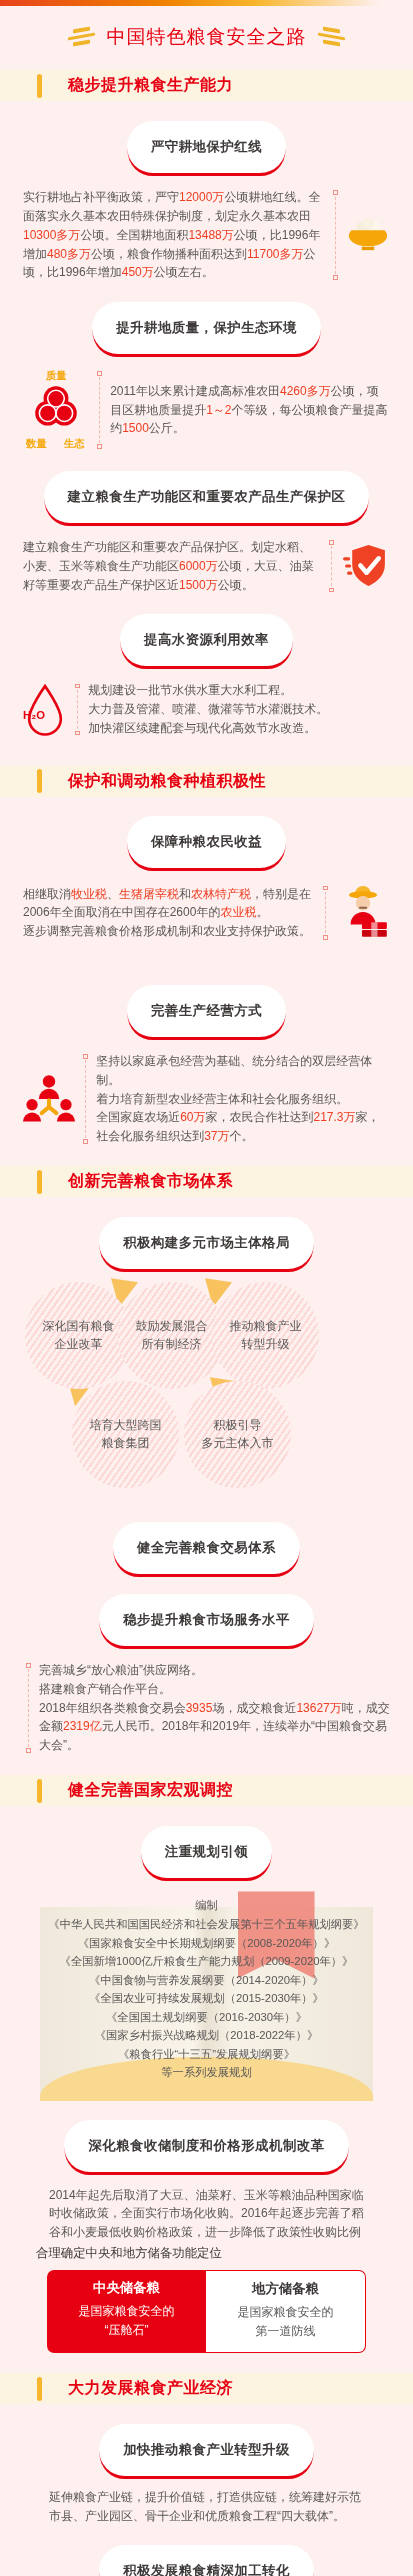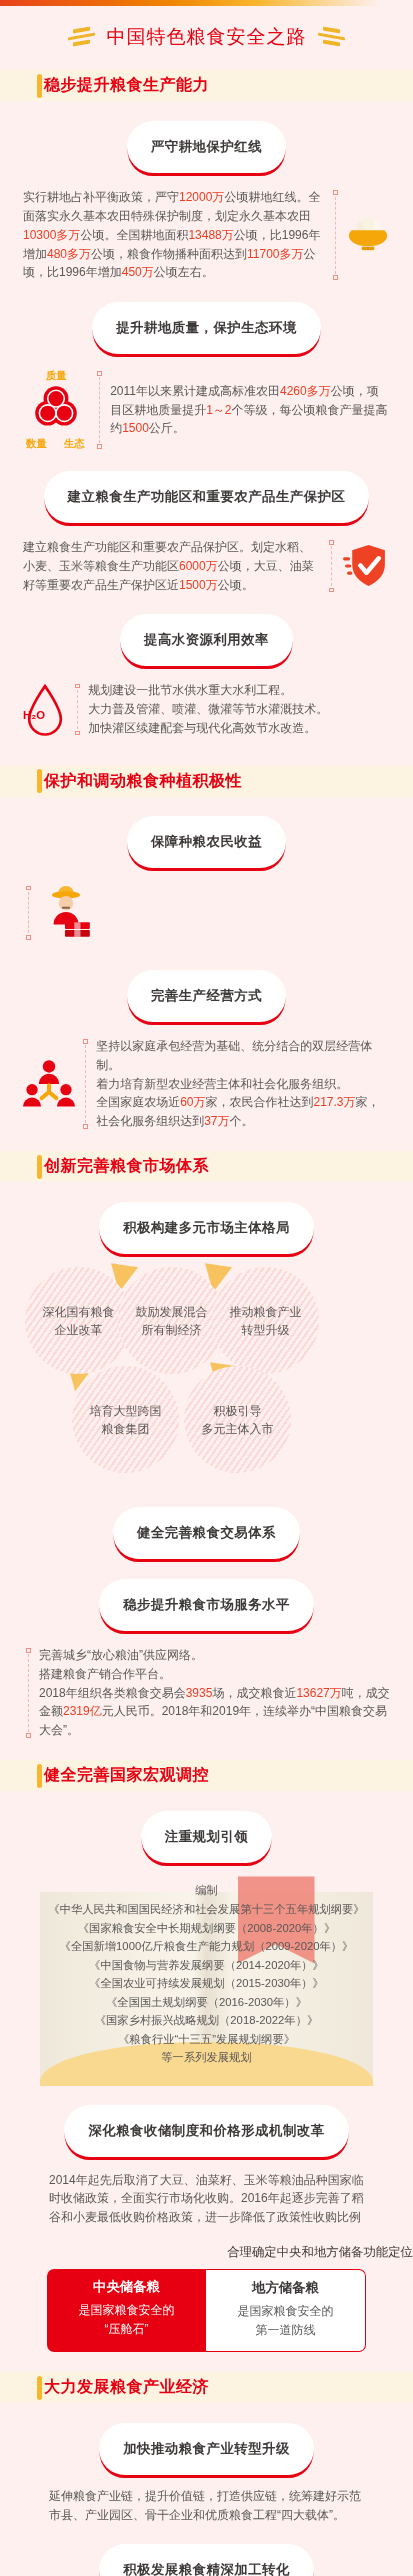--- a/index.html
+++ b/index.html
@@ -18,21 +18,21 @@
   .deco-r{ transform:skewY(10deg); }
 
   
   .intro{ margin:15.5px 26px 0; padding:12.4px 17.5px; font-size:12.4px; line-height:1.72; color:#595757;
           background:repeating-linear-gradient(180deg,#fbe4e1 0 1px,#fdf1ef 1px 4.1px); }
   .hl{ color:#ee3d23; }
 
   
   .band{ position:relative; margin-top:20.6px; height:31px; background:#fdf3e1; display:flex; align-items:center; }
   .band-bar{ position:absolute; left:37px; top:3.6px; bottom:3.6px; width:4.6px; border-radius:2.6px; background:#f8b62d; }
-  .band-label{ margin-left:44px; color:#e60012; font-size:16px; font-weight:bold; letter-spacing:0.5px; }
+  .band-label{ margin-left:68px; color:#e60012; font-size:16px; font-weight:bold; letter-spacing:0.5px; }
 
   
   .pill{ position:relative; margin:19.6px auto 0; width:fit-content; max-width:361px; background:#fff;
          border-radius:515px; padding:17px 24px; box-shadow:0 3.6px 0 -0.5px #e60012; }
   .pill-label{ font-size:13.4px; font-weight:bold; color:#3e3a39; letter-spacing:0.5px; }
 
   
   .row{ position:relative; display:flex; align-items:center; margin:15.5px 23px 0; gap:5.2px; }
   .para{ font-size:12px; color:#595757; line-height:1.56; white-space:pre-line; flex:1; position:relative; z-index:2; }
   .conn{ align-self:stretch; display:flex; flex-direction:column; align-items:center; padding:2.1px 3.1px; }
@@ -49,35 +49,35 @@
   .ring-lbl.r{ left:41px; bottom:0; }
 
   .h2o-wrap{ position:relative; width:44px; flex:0 0 auto; }
   .h2o-text{ position:absolute; left:0; right:12px; top:27px; text-align:left; color:#e60012; font-size:11.3px; font-weight:bold; }
 
   
   .bubbles{ position:relative; height:219px; margin-top:7.2px; }
   .bubble{ position:absolute; width:107px; height:107px; border-radius:50%; padding:12.4px; z-index:1;
            background:repeating-linear-gradient(125deg,#fad9d6 0 2.1px,#fdf0ee 2.1px 5.2px);
            display:flex; align-items:center; justify-content:center; text-align:center;
-           color:#595757; font-size:12px; line-height:1.5; white-space:pre-line; }
+           color:#595757; font-size:12px; line-height:1.5; white-space:pre-line;font-family:Liberation Mono, monospace; }
   .tail{ position:absolute; width:27px; height:29px; background:#f8c35f; clip-path:polygon(0 0,100% 14%,30% 100%); z-index:0; }
 
   
   .book{ position:relative; width:350px; margin:11.3px auto 0; padding:7.2px 10.3px 23px; }
   .book-pages{ position:absolute; left:8.2px; right:8.2px; top:17.5px; bottom:7.2px;
                background:linear-gradient(90deg,#efe8da 0%,#f9f4ea 46%,#e8e0d1 50%,#f7f2e7 58%,#efe8da 100%); }
   .book-ribbon{ position:absolute; top:2.1px; right:67px; width:77px; height:87px; background:#ee8376; opacity:.85;
                 clip-path:polygon(0 0,100% 0,100% 100%,50% 78%,0 100%); }
   .book-base{ position:absolute; left:8.2px; right:8.2px; bottom:4.1px; height:44px; background:#f8d98f;
               border-radius:48% 48% 0 0 / 90% 90% 0 0; }
   .book-lines{ position:relative; z-index:2; text-align:center; font-size:11.3px; color:#595757; line-height:1.64; white-space:pre-line; }
 
   
-  .res-caption{ margin-top:17px; text-align:right; font-size:12.4px; color:#3e3a39; }
+  .res-caption{ margin-top:3px; text-align:left; font-size:12.4px; color:#3e3a39;padding-left:36px; }
   .res-table{ display:flex; width:319px; margin:8.2px auto 0; }
   .res-card{ flex:1; padding:9.3px 7.2px 11.3px; text-align:center; }
   .res-left{ background:#e60012; color:#fff; border-radius:7.2px 0 0 7.2px; }
   .res-right{ background:#fff; border:1.5px solid #e60012; border-left:none; border-radius:0 7.2px 7.2px 0; color:#595757; }
   .res-h{ font-size:13.4px; font-weight:bold; margin-bottom:5.2px; }
   .res-right .res-h{ color:#3e3a39; }
   .res-b{ font-size:12px; line-height:1.55; white-space:pre-line; }
 </style>
 </head>
 <body>
@@ -184,40 +184,42 @@
 加快灌区续建配套与现代化高效节水改造。</span></div>
   </div>
 
   <div class="band" style="margin-top:28px">
     <span class="band-bar"></span>
     <span class="band-label">保护和调动粮食种植积极性</span>
   </div>
 
   <div class="pill"><span class="pill-label">保障种粮农民收益</span></div>
   <div class="row">
+    <div class="para"><span>相继取消</span><span class="hl">牧业税</span><span>、</span><span class="hl">生猪屠宰税</span><span>和</span><span class="hl">农林特产税</span><span>，特别是在2006年全面取消在中国存在2600年的</span><span class="hl">农业税</span><span>。
+逐步调整完善粮食价格形成机制和农业支持保护政策。</span></div>
     <div class="conn">
         <i></i>
         <b></b>
         <i></i>
       </div>
     <div class="icon-col">
       <svg width="54" height="58" viewBox="0 0 104 112">
         <path d="M36 20 a16 16 0 0 1 32 0 z" fill="#f8b62d"></path>
         <ellipse cx="52" cy="21" rx="27" ry="7" fill="#f5a70a"></ellipse>
         <circle cx="52" cy="37" r="14" fill="#f6cdaa"></circle>
         <rect x="44" y="44" width="16" height="4" rx="2" fill="#8a6248"></rect>
         <path d="M28 78 a24 24 0 0 1 48 0 z" fill="#e60012"></path>
         <rect x="50" y="74" width="48" height="13" rx="2" fill="#e60012"></rect>
         <rect x="50" y="89" width="48" height="13" rx="2" fill="#c9000e"></rect>
         <rect x="68" y="74" width="12" height="28" fill="#ffffff" opacity="0.55"></rect>
       </svg>
     </div>
   </div>
 
-  <div class="pill" style="margin-top:28px"><span class="pill-label">完善生产经营方式</span></div>
+  <div class="pill" style="margin-top:43px"><span class="pill-label">完善生产经营方式</span></div>
   <div class="row">
     <div class="icon-col">
       <svg width="52" height="52" viewBox="0 0 92 92">
         <circle cx="46" cy="15" r="11" fill="#e60012"></circle>
         <path d="M28 46 a18 18 0 0 1 36 0 z" fill="#e60012"></path>
         <path d="M46 48 v12 M46 60 l-13 11 M46 60 l13 11" stroke="#f5a70a" stroke-width="7" fill="none" stroke-linecap="round"></path>
         <circle cx="16" cy="56" r="10" fill="#e60012"></circle>
         <path d="M0 86 a16 16 0 0 1 32 0 z" fill="#e60012"></path>
         <circle cx="76" cy="56" r="10" fill="#e60012"></circle>
         <path d="M60 86 a16 16 0 0 1 32 0 z" fill="#e60012"></path>

